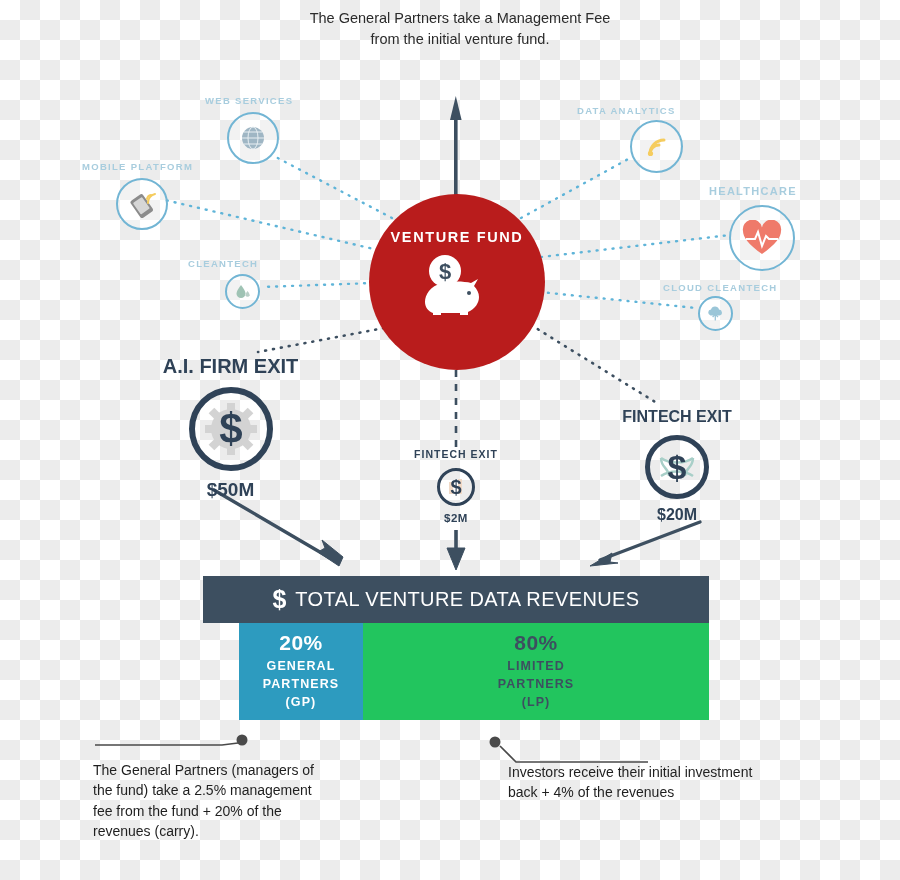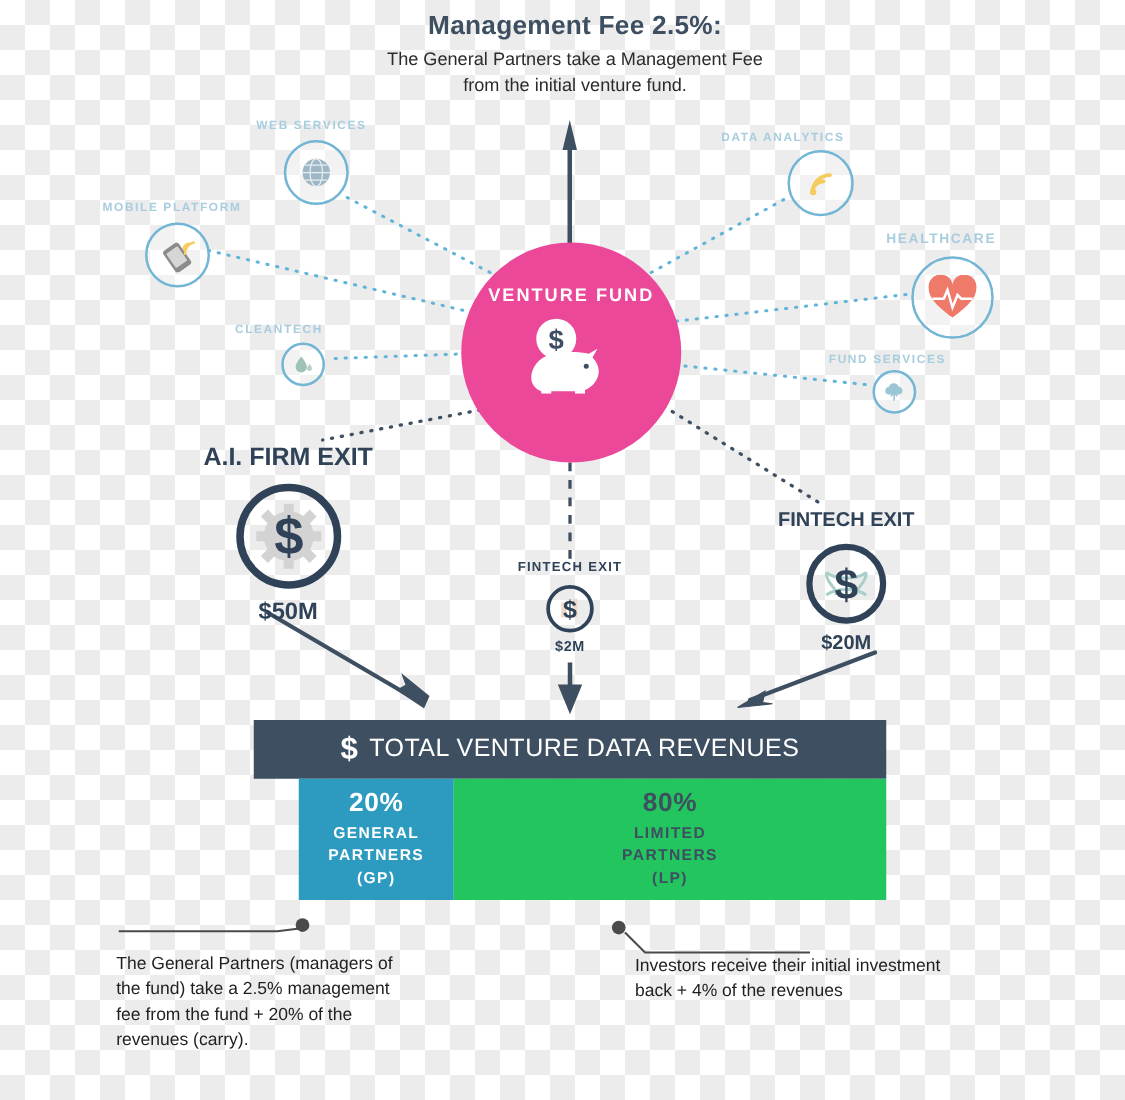--- a/index.html
+++ b/index.html
@@ -16,21 +16,21 @@
   .svg-layer{position:absolute;left:0;top:0;width:900px;height:880px;pointer-events:none;}
 
   
   #mgmt-block{position:absolute;left:300px;top:8px;width:320px;text-align:center;}
   #mgmt-title{font-size:21px;font-weight:bold;color:#3d4f60;letter-spacing:.2px;
               line-height:1.25;margin:0 0 4px 0;}
   #mgmt-body{font-size:14.5px;color:#2b2b2b;line-height:1.45;}
 
   
   #hub{position:absolute;left:369px;top:194px;width:176px;height:176px;border-radius:50%;
-       background:#ec4899;display:flex;flex-direction:column;align-items:center;
+       background:#b91c1c;display:flex;flex-direction:column;align-items:center;
        justify-content:flex-start;padding-top:35px;box-sizing:border-box;}
   #hub-label{color:#fff;font-size:14.5px;font-weight:bold;letter-spacing:1.6px;}
   #hub-icon{margin-top:8px;}
 
   
   .sat{position:absolute;}
   .sat-label{position:absolute;white-space:nowrap;font-size:9.5px;font-weight:bold;
              letter-spacing:1.3px;color:#a8cdde;}
   .sat-circle{position:absolute;border:2px solid #72b5d4;border-radius:50%;
               background:rgba(255,255,255,.35);
@@ -117,21 +117,20 @@
 
     <g stroke="#4a4a4a" stroke-width="1.7" fill="none">
       <polyline points="95,745 222,745 246,742"></polyline>
       <circle cx="242" cy="740" r="5.5" fill="#4a4a4a" stroke="none"></circle>
       <polyline points="500,746 516,762 648,762"></polyline>
       <circle cx="495" cy="742" r="5.5" fill="#4a4a4a" stroke="none"></circle>
     </g>
   </svg>
 
   <div id="mgmt-block">
-    <div id="mgmt-title">Management Fee 2.5%:</div>
     <div id="mgmt-body">The General Partners take a Management Fee from the initial venture fund.</div>
   </div>
 
   <div id="hub">
     <div id="hub-label">VENTURE FUND</div>
     <div id="hub-icon">
       <svg width="74" height="62" viewBox="0 0 74 62">
         <circle cx="25" cy="18" r="16" fill="#fff"></circle>
         <text x="25" y="26" font-family="Liberation Sans, sans-serif" font-size="22" font-weight="bold" fill="#3d4f60" text-anchor="middle">$</text>
         <path d="M22 30 C10 33 5 42 5 49 C5 54 8 58 13 60 L13 62 L21 62 L21 60 L40 60 L40 62 L48 62 L48 59
@@ -199,21 +198,21 @@
     <div class="sat-label" style="left:709px;top:185px;font-size:11px;">HEALTHCARE</div>
     <div class="sat-circle" style="left:729px;top:205px;width:62px;height:62px;">
       <svg width="40" height="36" viewBox="0 0 40 36">
         <path d="M20 34 C6 24 1 17 1 11 A9.5 9.5 0 0 1 20 7.5 A9.5 9.5 0 0 1 39 11 C39 17 34 24 20 34 Z" fill="#ef7a6a"></path>
         <polyline points="4,19 13,19 16,12 20,26 24,16 27,19 36,19" fill="none" stroke="#fff" stroke-width="2"></polyline>
       </svg>
     </div>
   </div>
 
   <div class="sat">
-    <div class="sat-label" style="left:663px;top:282px;">FUND SERVICES</div>
+    <div class="sat-label" style="left:663px;top:282px;">CLOUD CLEANTECH</div>
     <div class="sat-circle" style="left:698px;top:296px;width:31px;height:31px;">
       <svg width="19" height="19" viewBox="0 0 19 19">
         <path d="M4.5 11.5 A3 3 0 0 1 5 5.6 A4.2 4.2 0 0 1 13 5.4 A3.1 3.1 0 0 1 13.6 11.5 Z" fill="#9bc6d8"></path>
         <line x1="9.3" y1="10.5" x2="9.3" y2="16.5" stroke="#9bc6d8" stroke-width="1.3"></line>
         <polyline points="6.6,13 9.3,10.3 12,13" fill="none" stroke="#9bc6d8" stroke-width="1.3"></polyline>
       </svg>
     </div>
   </div>
 
   <div class="exit" id="exit-ai">

